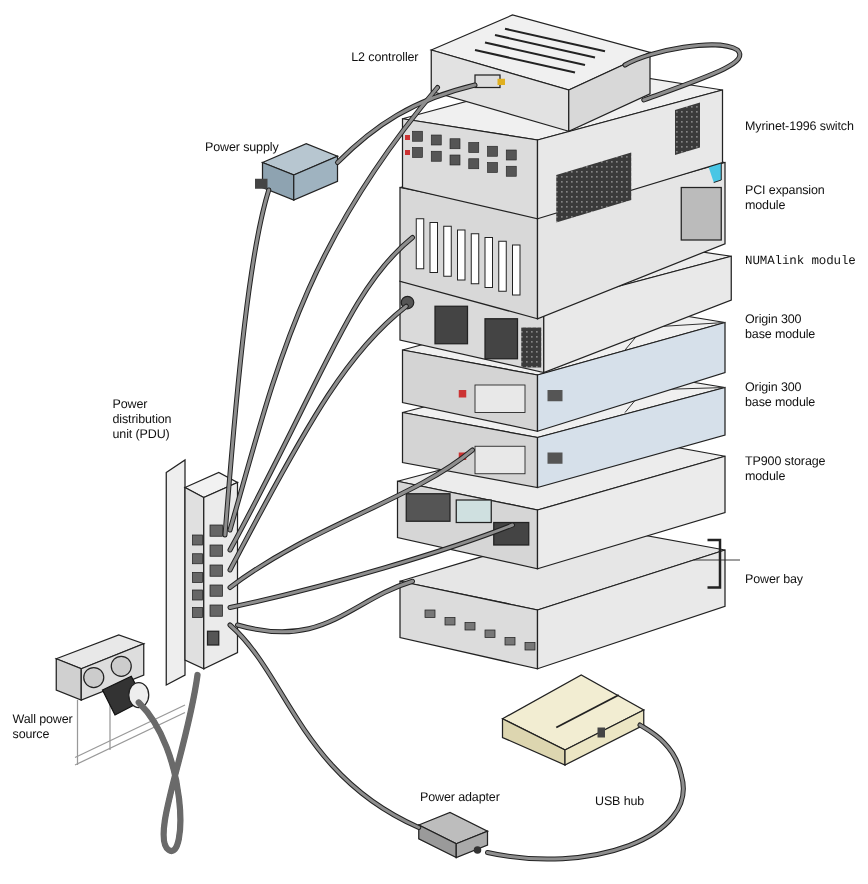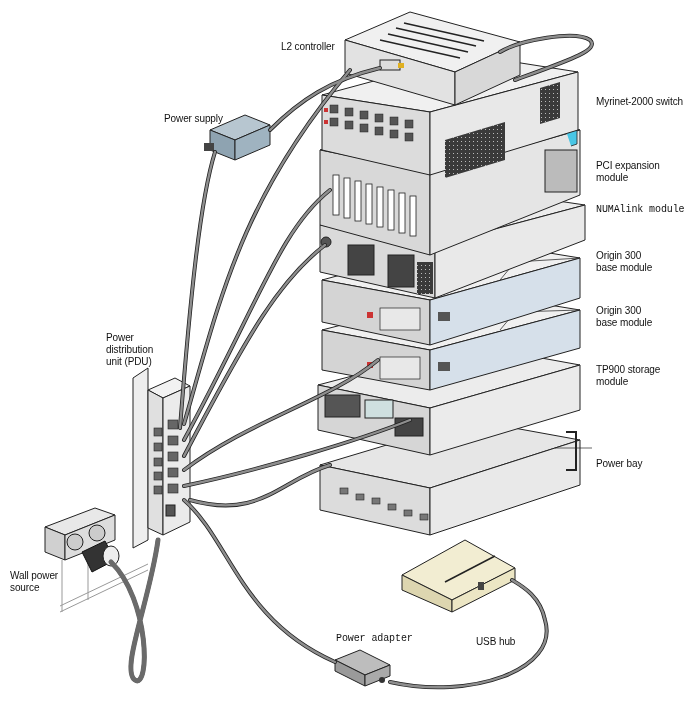--- a/index.html
+++ b/index.html
@@ -219,30 +219,30 @@
     <path d="M111,562 C150,600 150,690 135,680 C120,670 150,600 158,540" stroke="#6a6a6a" stroke-width="5"></path>
   </g>
 
   <g stroke="#222" stroke-width="0.7">
     <line x1="555" y1="448" x2="592" y2="448"></line>
   </g>
 </svg>
 
 <div class="lbl" style="left:281px;top:41px;">L2 controller</div>
 <div class="lbl" style="left:164px;top:113px;">Power supply</div>
-<div class="lbl" style="left:596px;top:96px;">Myrinet-2000 switch</div>
-<div class="lbl" style="left:596px;top:160px;">PCI expansion
+<div class="lbl" style="left:596px;top:96px;">Myrinet-1996 switch</div>
+<div class="lbl" style="left:596px;top:147px;">PCI expansion
 module</div>
 <div class="lbl" style="left:596px;top:204px;font-family:Liberation Mono, monospace;">NUMAlink module</div>
 <div class="lbl" style="left:596px;top:250px;">Origin 300
 base module</div>
 <div class="lbl" style="left:596px;top:305px;">Origin 300
 base module</div>
 <div class="lbl" style="left:596px;top:364px;">TP900 storage
 module</div>
 <div class="lbl" style="left:596px;top:447px;margin-top:11px;">Power bay</div>
-<div class="lbl" style="left:106px;top:318px;margin-top:14px;">Power
+<div class="lbl" style="left:90px;top:318px;">Power
 distribution
 unit (PDU)</div>
 <div class="lbl" style="left:10px;top:570px;">Wall power
 source</div>
 <div class="lbl" style="left:476px;top:600px;margin-top:36px;">USB hub</div>
-<div class="lbl" style="left:336px;top:633px;font-family:Liberation Mono, monospace;">Power adapter</div>
+<div class="lbl" style="left:336px;top:633px;">Power adapter</div>
 
 </body></html>

